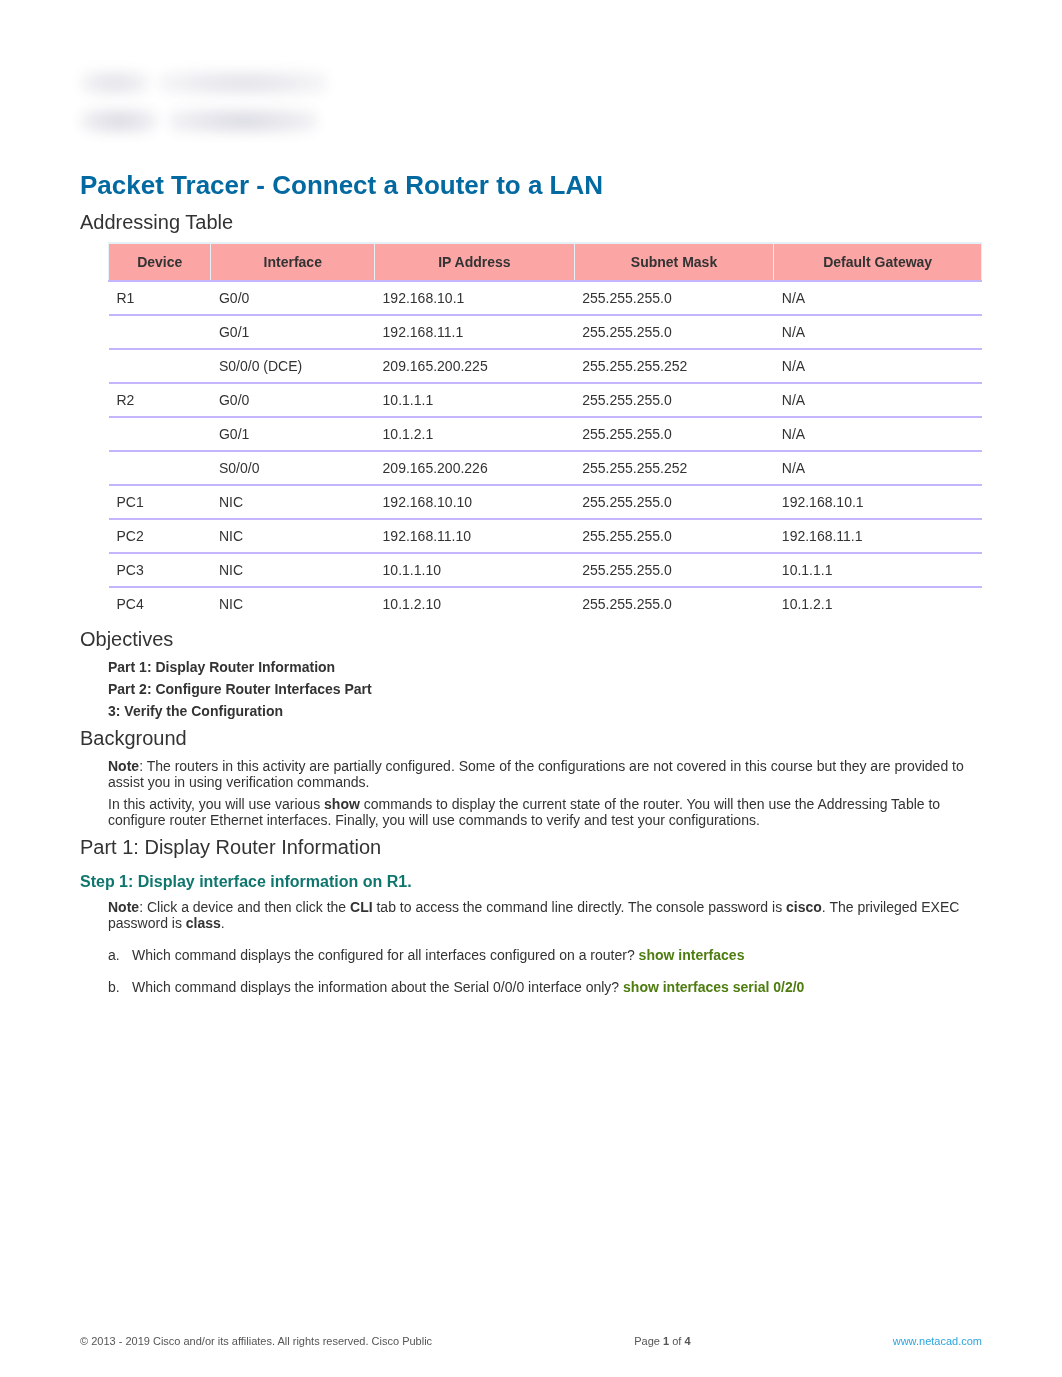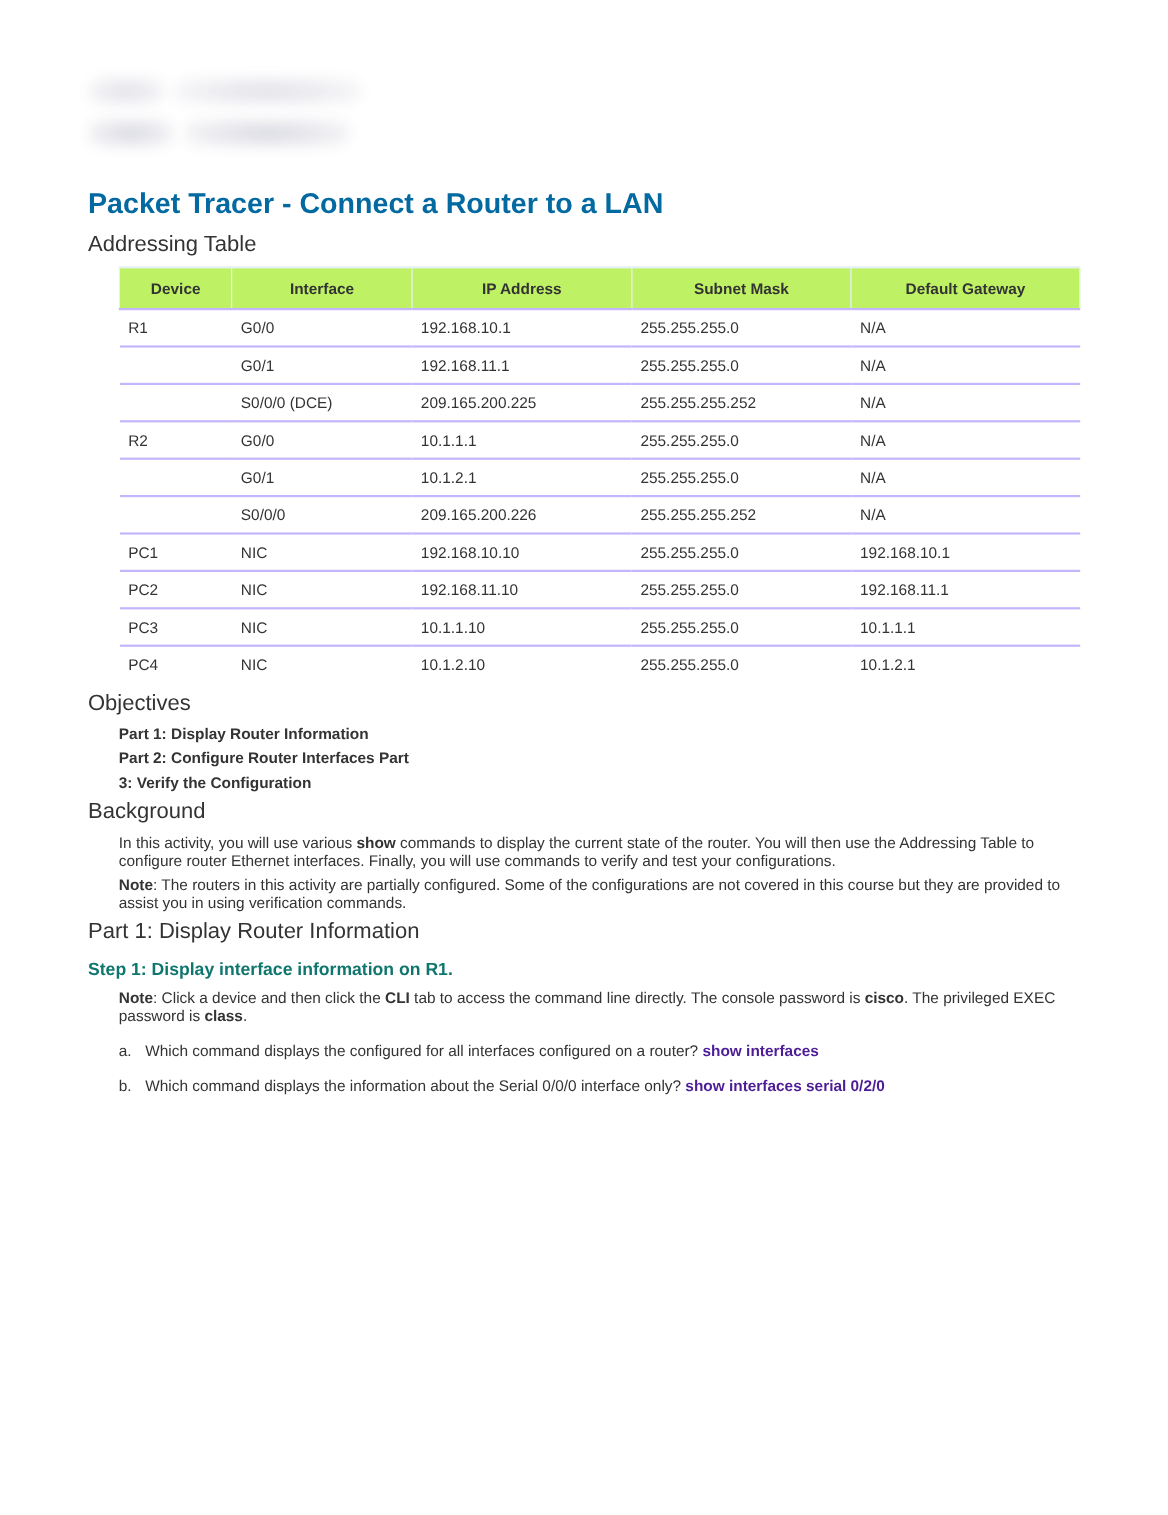--- a/index.html
+++ b/index.html
@@ -70,21 +70,21 @@
     font-weight: bold;
     margin: 14px 0 8px 0;
     color: #0f766e;
   }
   table.addr {
     width: 100%;
     border-collapse: collapse;
     margin: 6px 0 8px 0;
   }
   table.addr th {
-    background: #bef264;
+    background: #fca5a5;
     font-weight: bold;
     padding: 10px 8px;
     text-align: center;
     border-left: 1px solid #e6f0f7;
     border-right: 1px solid #e6f0f7;
     border-top: 2px solid #e6f0f7;
   }
   table.addr td {
     padding: 8px 8px;
     text-align: left;
@@ -99,21 +99,21 @@
   .indent {
     padding-left: 28px;
   }
   .objectives p {
     margin: 6px 0;
     font-weight: bold;
   }
   .bg-text p { margin: 6px 0; }
   .bold { font-weight: bold; }
   .answer {
-    color: #4c1d95;
+    color: #4d7c0f;
     font-weight: bold;
   }
   ol.letter {
     list-style: none;
     padding-left: 28px;
     margin: 10px 0;
   }
   ol.letter > li {
     margin: 16px 0;
     position: relative;
@@ -249,24 +249,24 @@
   <h2 class="section">Objectives</h2>
   <div class="indent objectives">
     <p>Part 1: Display Router Information</p>
     <p>Part 2: Configure Router Interfaces Part</p>
     <p>3: Verify the Configuration</p>
   </div>
 
   <h2 class="section">Background</h2>
   <div class="indent bg-text">
     <p>
-      <span>In this activity, you will use various </span><span class="bold">show</span><span> commands to display the current state of the router. You will then use the Addressing Table to configure router Ethernet interfaces. Finally, you will use commands to verify and test your configurations.</span>
+      <span class="bold">Note</span><span>: The routers in this activity are partially configured. Some of the configurations are not covered in this course but they are provided to assist you in using verification commands.</span>
     </p>
     <p>
-      <span class="bold">Note</span><span>: The routers in this activity are partially configured. Some of the configurations are not covered in this course but they are provided to assist you in using verification commands.</span>
+      <span>In this activity, you will use various </span><span class="bold">show</span><span> commands to display the current state of the router. You will then use the Addressing Table to configure router Ethernet interfaces. Finally, you will use commands to verify and test your configurations.</span>
     </p>
   </div>
 
   <h2 class="section">Part 1: Display Router Information</h2>
 
   <h3 class="step">Step 1: Display interface information on R1.</h3>
   <div class="indent bg-text">
     <p>
       <span class="bold">Note</span><span>: Click a device and then click the </span><span class="bold">CLI</span><span> tab to access the command line directly. The console password is </span><span class="bold">cisco</span><span>. The privileged EXEC password is </span><span class="bold">class</span><span>.</span>
     </p>
@@ -274,14 +274,21 @@
 
   <ol class="letter">
     <li data-marker="a.">
       <span>Which command displays the configured for all interfaces configured on a router? </span><span class="answer">show interfaces</span>
     </li>
     <li data-marker="b.">
       <span>Which command displays the information about the Serial 0/0/0 interface only?  </span><span class="answer">show interfaces serial 0/2/0</span>
     </li>
   </ol>
 
+  <div class="footer">
+    <span>© 2013 - 2019 Cisco and/or its affiliates. All rights reserved. Cisco Public</span>
+    <span class="center">
+      <span>Page </span><span class="bold">1</span><span> of </span><span class="bold">4</span>
+    </span>
+    <span class="link">www.netacad.com</span>
+  </div>
 
 </div>
 
 </body></html>

